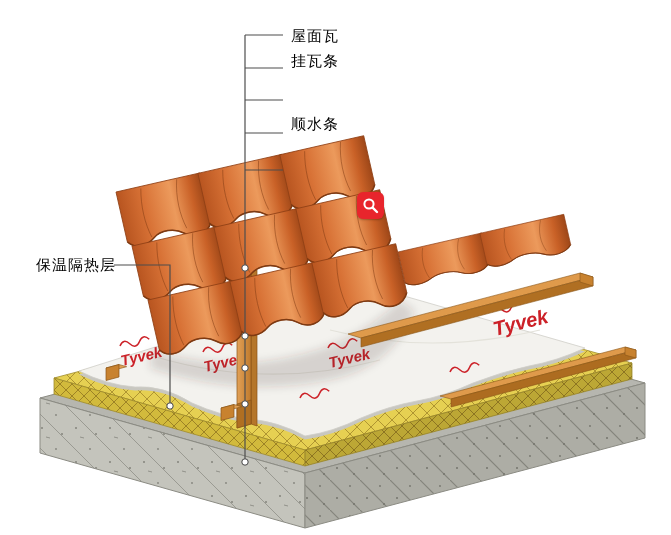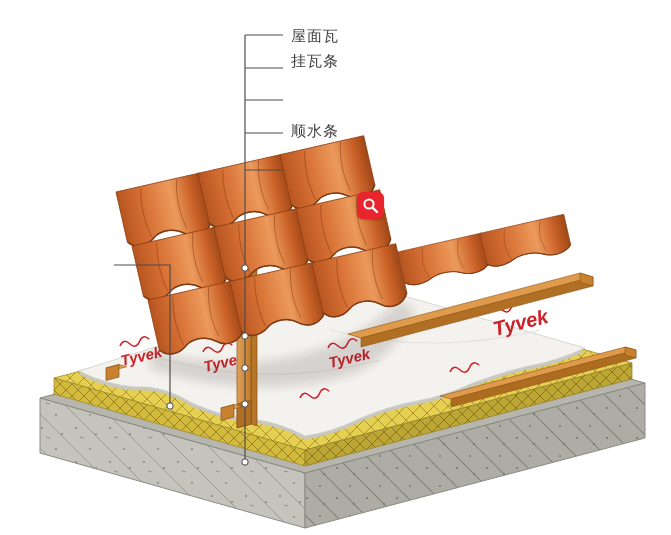--- a/index.html
+++ b/index.html
@@ -2,21 +2,21 @@
 <html><head>
 <meta charset="utf-8">
 <style>
   html,body{margin:0;padding:0;background:#ffffff;}
   .stage{
     position:relative;width:671px;height:535px;background:#ffffff;
     font-family:"Liberation Sans","DejaVu Sans",sans-serif;overflow:hidden;margin:0 auto;
   }
   .stage svg.art{position:absolute;left:0;top:0;}
   .callout-label{
-    position:absolute;color:#404040;font-size:15px;letter-spacing:1px;
+    position:absolute;color:#000000;font-size:15px;letter-spacing:1px;
     white-space:nowrap;line-height:18px;
   }
   .zoom-badge{
     position:absolute;width:27px;height:27px;border:none;border-radius:6px;
     background:#e8252c;display:flex;align-items:center;justify-content:center;
     cursor:pointer;padding:0;box-shadow:0 1px 2px rgba(0,0,0,.25);
   }
 </style>
 </head>
 <body>
@@ -176,21 +176,22 @@
       <circle cx="245" cy="336" r="3.2"></circle>
       <circle cx="245" cy="368" r="3.2"></circle>
       <circle cx="245" cy="404" r="3.2"></circle>
       <circle cx="245" cy="462" r="3.2"></circle>
       <circle cx="170" cy="406" r="3.2"></circle>
     </g>
   </svg>
 
   <div class="callout-label" style="left:291px;top:27px">屋面瓦</div>
   <div class="callout-label" style="left:291px;top:52px">挂瓦条</div>
-  <div class="callout-label" style="left:291px;top:122px">顺水条</div>
+  <div class="callout-label" style="left:291px;top:115px">顺水条</div>
+  <div class="callout-label" style="left:36px;top:256px">保温隔热层</div>
 
   <button class="zoom-badge" style="left:357px;top:192px" aria-label="zoom">
     <svg width="17" height="17" viewBox="0 0 17 17">
       <circle cx="7" cy="7" r="4.6" fill="none" stroke="#ffffff" stroke-width="2"></circle>
       <line x1="10.6" y1="10.6" x2="15" y2="15" stroke="#ffffff" stroke-width="2.4" stroke-linecap="round"></line>
     </svg>
   </button>
 
 </div>
 

